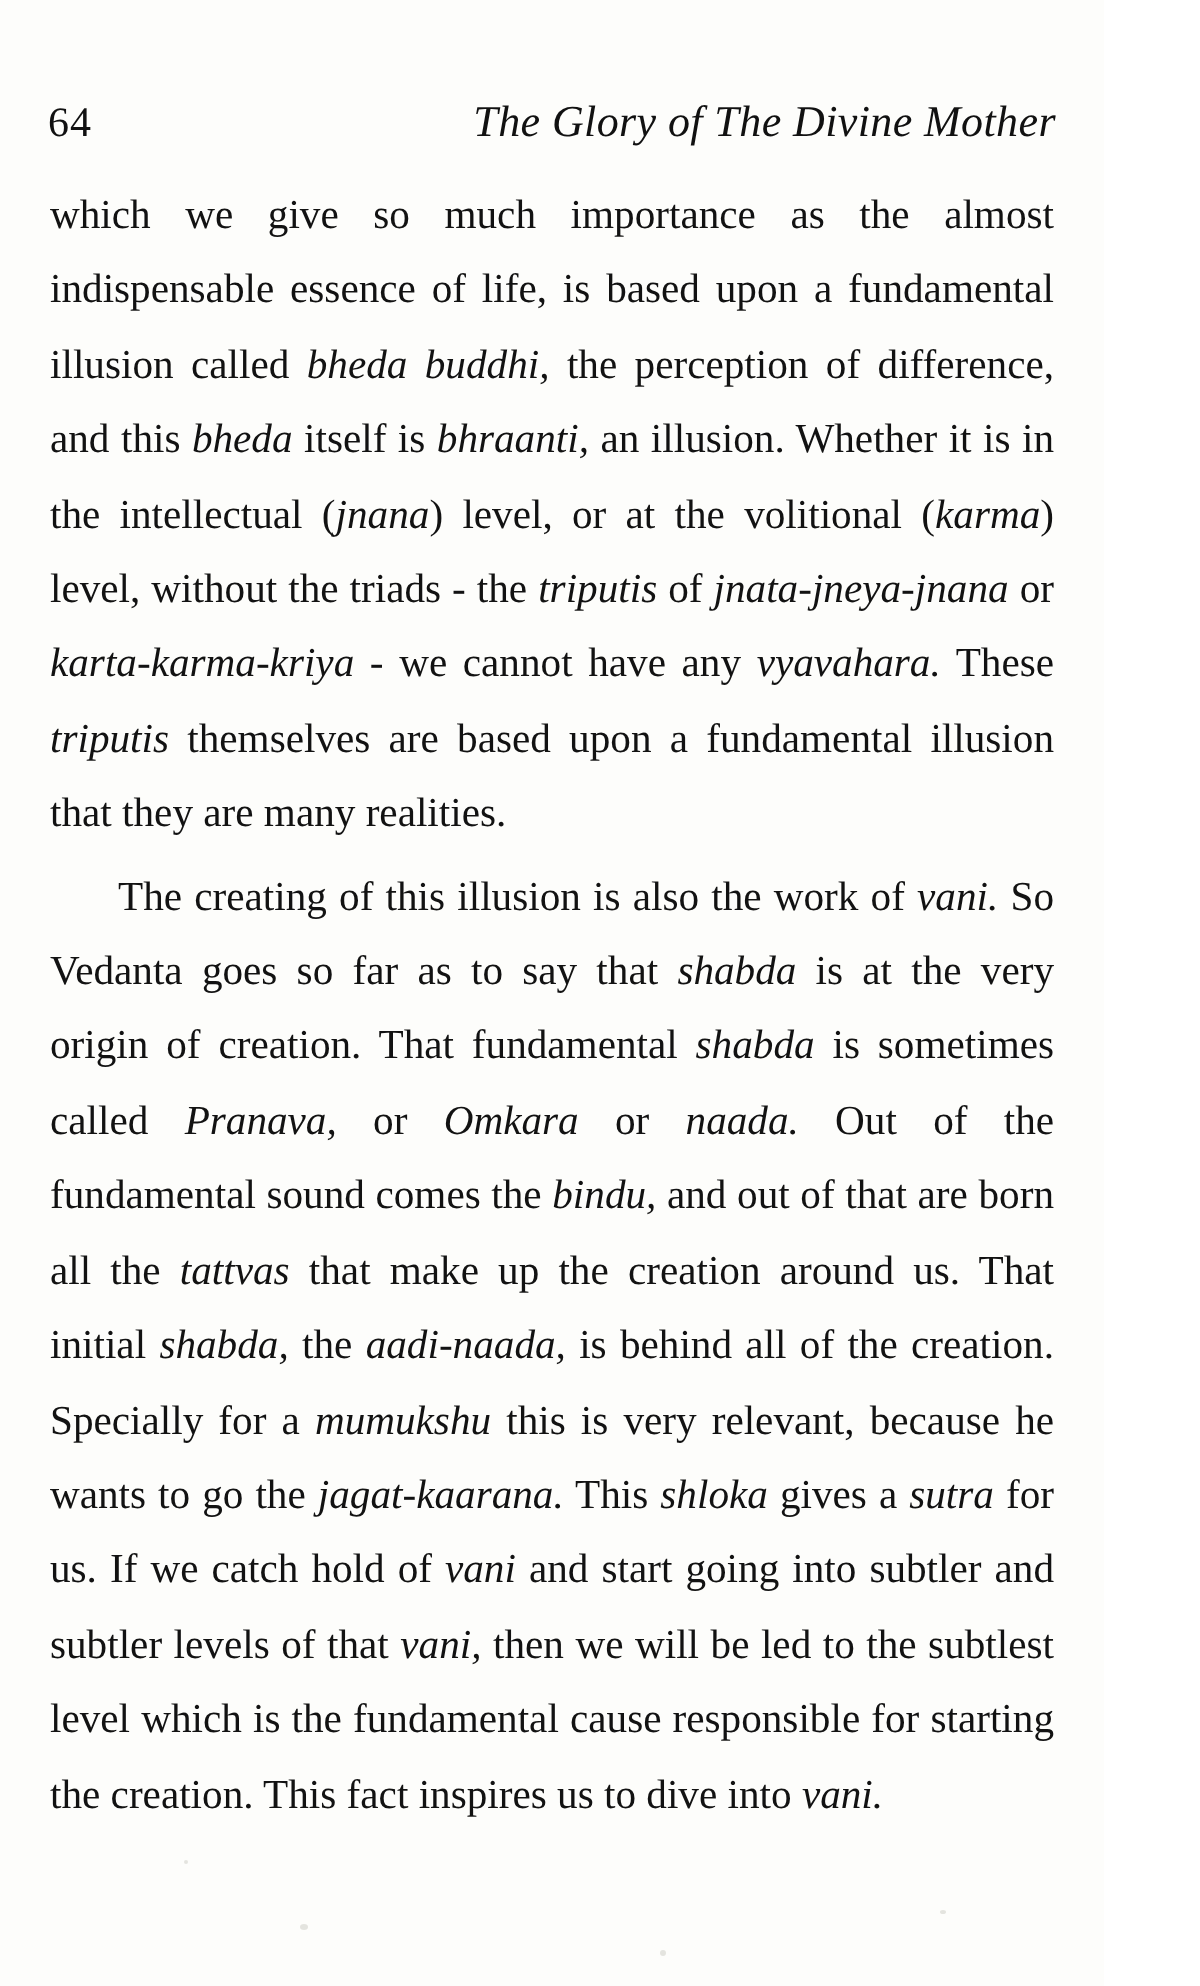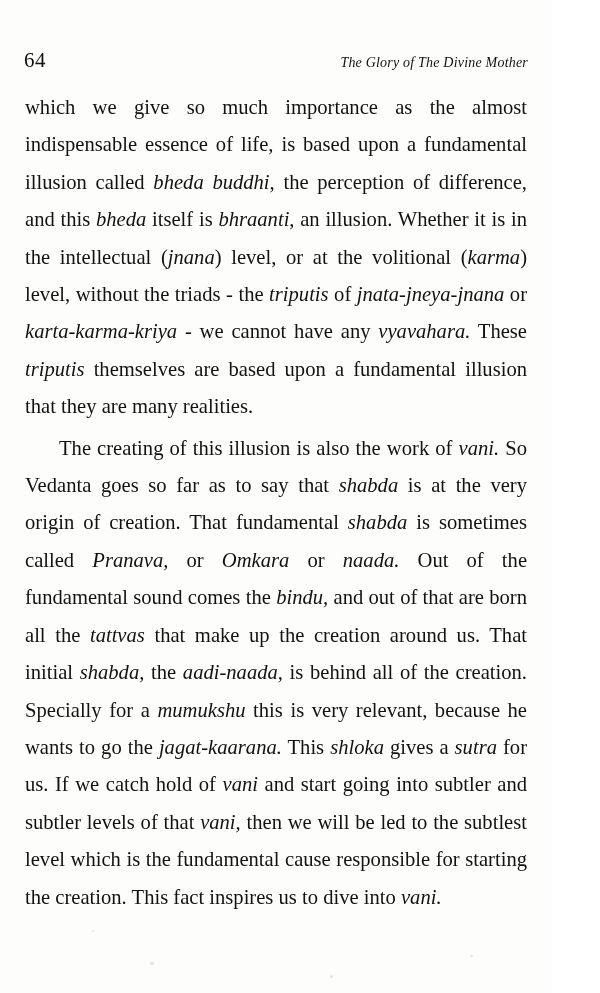--- a/index.html
+++ b/index.html
@@ -28,21 +28,21 @@
     justify-content: space-between;
     margin: 8px 0 0 0;
     padding: 0 2px 0 2px;
   }
   .folio {
     font-size: 21px;
     letter-spacing: 0.5px;
     color: #111;
   }
   .running-title {
-    font-size: 14px;
+    font-size: 22px;
     font-style: italic;
     color: #111;
     letter-spacing: 0.2px;
     white-space: nowrap;
   }
   .body-text {
     margin-top: 16px;
     padding: 0 3px;
   }
   p {

